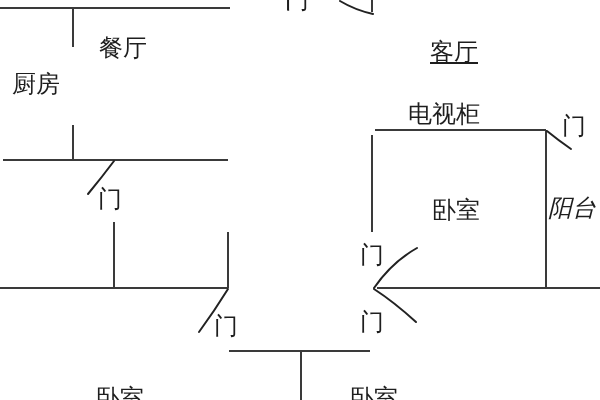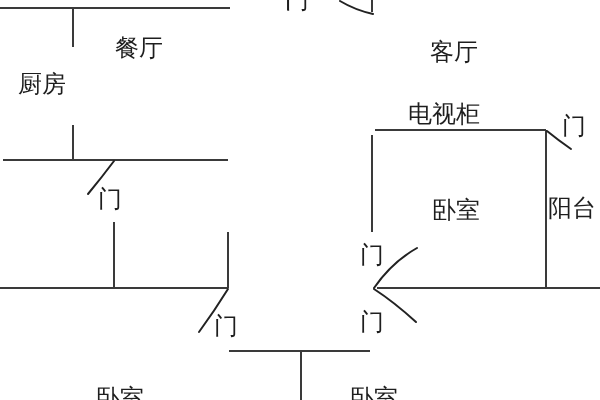--- a/index.html
+++ b/index.html
@@ -48,26 +48,26 @@
   <line class="wall" x1="372" y1="135" x2="372" y2="232"></line>
   <line class="wall" x1="546" y1="130" x2="546" y2="288"></line>
   <line class="wall" x1="377" y1="288" x2="600" y2="288"></line>
 
   <path class="swing" d="M 547 131 Q 558 140 571 149"></path>
 
   <path class="swing" d="M 374 288 Q 392 262 417 248"></path>
   <path class="swing" d="M 374 289 Q 394 302 416 322"></path>
 </svg>
 
-<div class="label" style="left:115px; top:36px;">餐厅</div>
-<div class="label" style="left:18px; top:72px;">厨房</div>
-<div class="label" style="left:430px; top:40px;">客厅</div>
+<div class="label" style="left:99px; top:36px;">餐厅</div>
+<div class="label" style="left:12px; top:72px;">厨房</div>
+<div class="label" style="left:430px; top:40px;text-decoration:underline;">客厅</div>
 <div class="label" style="left:408px; top:102px;">电视柜</div>
 <div class="label" style="left:432px; top:198px;">卧室</div>
-<div class="label" style="left:548px; top:196px;">阳台</div>
+<div class="label" style="left:548px; top:196px;font-style:italic;">阳台</div>
 <div class="label" style="left:96px; top:386px;">卧室</div>
 <div class="label" style="left:350px; top:386px;">卧室</div>
 
 <div class="label" style="left:285px; top:-12px;">门</div>
 <div class="label" style="left:98px; top:187px;">门</div>
 <div class="label" style="left:562px; top:114px;">门</div>
 <div class="label" style="left:360px; top:243px;">门</div>
 <div class="label" style="left:360px; top:310px;">门</div>
 <div class="label" style="left:214px; top:314px;">门</div>
 

